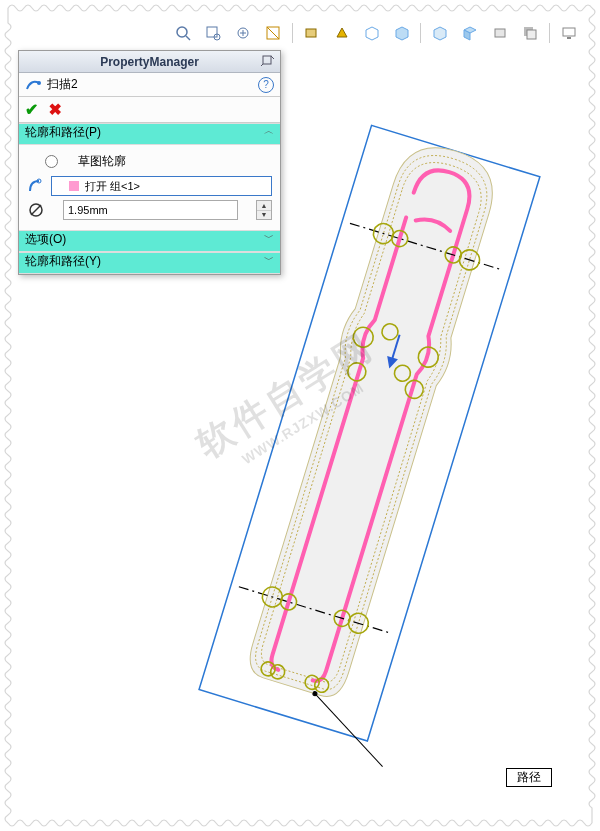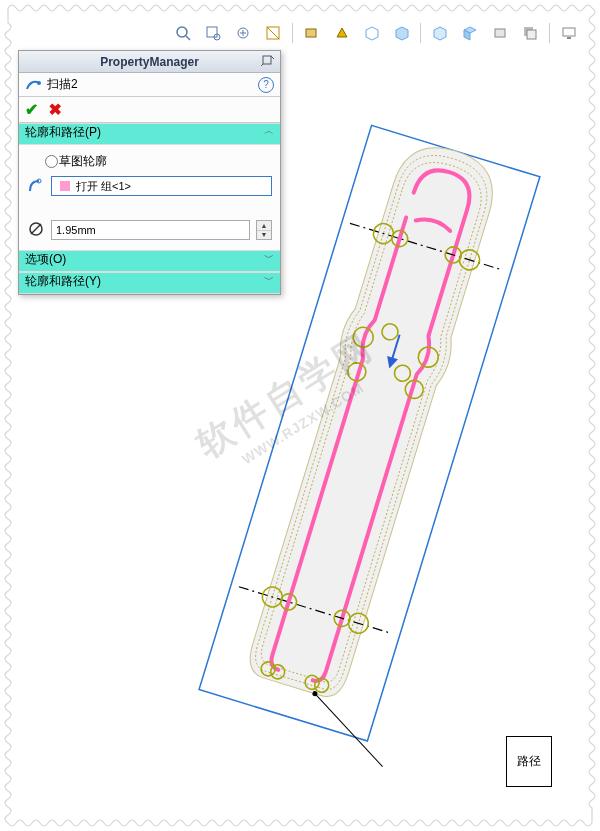--- a/index.html
+++ b/index.html
@@ -57,53 +57,53 @@
 .cancel-icon { color: #d11; font-size: 16px; font-weight: bold; }
 
 .pm-section-header {
   background: #5eead4; height: 22px; display: flex; align-items: flex-start; padding: 0 6px;
   font-size: 12px; border-top: 1px solid #ddd; border-bottom: 1px solid #ddd; cursor: pointer;
 }
 .pm-section-header .chev { margin-left: auto; font-size: 10px; color: #555; }
 .pm-section-body {
   background: #fcfcfc; padding: 6px 8px 10px 8px; font-size: 12px;
 }
-.radio-row { display: flex; align-items: center; gap: 1px; margin: 2px 0 2px 18px; }
+.radio-row { display: flex; align-items: center; gap: 20px; margin: 2px 0 2px 18px; }
 .radio-row input { margin: 0; }
 
 .sel-row { display: flex; align-items: center; gap: 6px; margin-top: 6px; }
 .sel-icon { width: 18px; height: 18px; display:flex; align-items:center; justify-content:center; }
 .sel-box {
   flex: 1; height: 20px; border: 1px solid #3a78c9; background: #fff;
-  display: flex; align-items: center; padding: 0 8px; font-size: 11px;
+  display: flex; align-items: center; padding: 0 17px; font-size: 11px;
 }
 .sel-box .pink-sq { width: 10px; height: 10px; background: #ff9bd0; margin-right: 6px; }
 
-.dim-row { display: flex; align-items: flex-start; gap: 6px; margin-top: 24px; }
+.dim-row { display: flex; align-items: center; gap: 18px; margin-top: 4px; }
 .dim-input {
   flex: 1; height: 20px; border: 1px solid #aaa; background: #fff; font-size: 11px; padding: 0 4px;
   display: flex; align-items: center;
 }
 .dim-spin {
   width: 16px; height: 20px; border: 1px solid #aaa; background: #eee;
   display: flex; flex-direction: column;
 }
 .dim-spin div { flex:1; display:flex; align-items:center; justify-content:center; font-size:7px; color:#444; border-bottom:1px solid #ccc;}
 .dim-spin div:last-child { border-bottom:none; }
 
 
 .viewport {
   position: absolute; inset: 18px; background: #fff; z-index: 1;
 }
 .viewport svg { position:absolute; inset:0; width:100%; height:100%; }
 
 
 .callout {
   position: absolute; right: 48px; bottom: 44px;
-  background: #fff; border: 1px solid #000; padding: 16px 10px; font-size: 12px;
+  background: #fff; border: 1px solid #000; padding: 0 10px; font-size: 12px;
   z-index: 6;
 }
 
 
 .watermark {
   position: absolute; left: 190px; top: 370px; transform: rotate(-32deg);
   font-size: 36px; letter-spacing: 4px; color: rgba(0,0,0,.12); font-weight: bold;
   font-family: KaiTi, serif; z-index: 3; pointer-events:none;
 }
 .watermark .small { font-size: 14px; display:block; letter-spacing:1px; text-align:center;}

